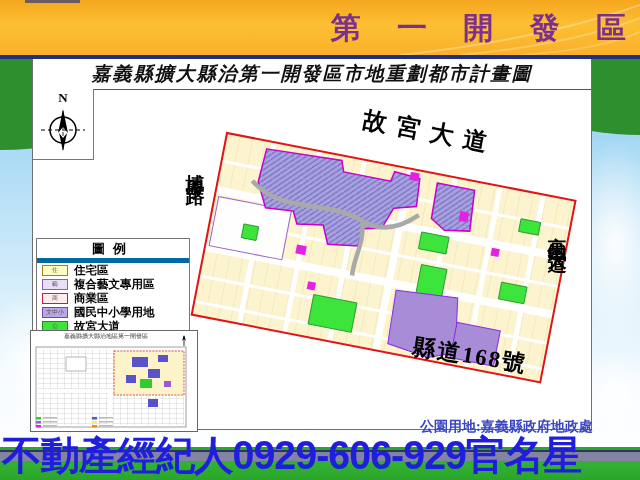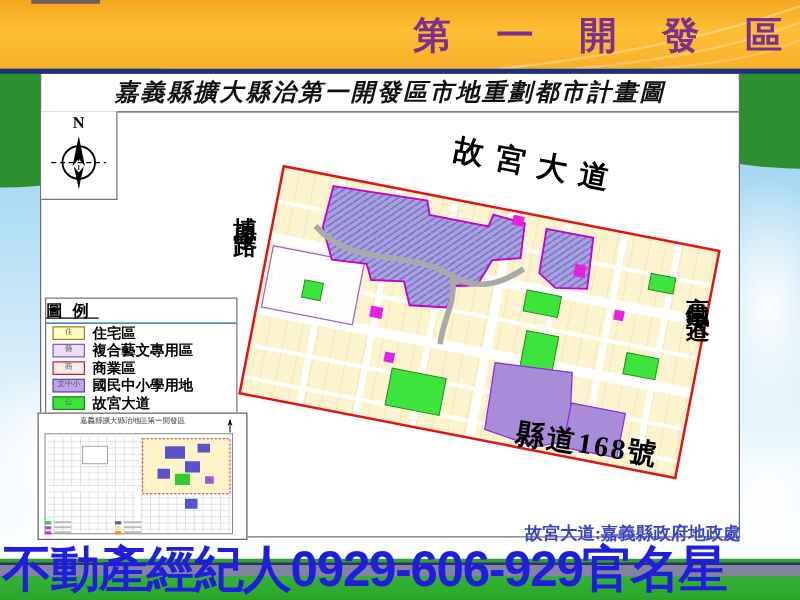--- a/index.html
+++ b/index.html
@@ -45,23 +45,23 @@
 
   .street{position:absolute;color:#000;font-weight:bold;
           font-family:"Liberation Serif","DejaVu Serif",serif;z-index:6;}
   .street-top{left:362px;top:116px;font-size:24px;letter-spacing:10px;transform:rotate(11deg);}
   .street-left{left:182px;top:158px;font-size:19px;writing-mode:vertical-rl;letter-spacing:7px;}
   .street-right{left:544px;top:222px;font-size:19px;writing-mode:vertical-rl;letter-spacing:6px;}
   .street-bottom{left:412px;top:340px;font-size:23px;letter-spacing:2px;transform:rotate(9deg);}
 
   
   .legend{left:36px;top:238px;width:152px;height:110px;background:#fff;border:1px solid #777;z-index:5;}
-  .legend-title{height:18px;font-size:13px;font-weight:bold;letter-spacing:8px;
-                border-bottom:1px solid #0369a1;color:#000;
-                font-family:"Liberation Serif",serif;padding-top:1px;text-decoration:underline;}
+  .legend-title{height:18px;text-align:center;font-size:13px;font-weight:bold;letter-spacing:8px;
+                border-bottom:5px solid #0369a1;color:#000;
+                font-family:"Liberation Serif",serif;padding-top:1px;}
   .legend-row{display:flex;align-items:center;height:13px;padding:0 0 0 5px;margin-top:1px;}
   .swatch{width:24px;height:9px;border:1.5px solid #999;font-size:6px;line-height:9px;
           text-align:center;color:#555;overflow:hidden;flex:none;}
   .legend-label{font-size:11.5px;font-weight:bold;color:#000;margin-left:6px;white-space:nowrap;
                 font-family:"Liberation Serif",serif;text-align:center;}
 
   
   .inset{left:30px;top:330px;width:166px;height:100px;background:#fff;border:1px solid #666;z-index:6;}
   .inset-title{position:absolute;left:0;top:1px;width:150px;text-align:center;font-size:6px;
                color:#333;font-family:"Liberation Serif",serif;}
@@ -255,17 +255,17 @@
         <rect x="60" y="86" width="5" height="2.5" fill="#5a52c8"></rect>
           <rect x="67" y="86" width="14" height="1.5" fill="#bbb"></rect>
         <rect x="60" y="90" width="5" height="2.5" fill="#f0e68c"></rect>
           <rect x="67" y="90" width="14" height="1.5" fill="#bbb"></rect>
         <rect x="60" y="94" width="5" height="2.5" fill="#ff8c00"></rect>
           <rect x="67" y="94" width="14" height="1.5" fill="#bbb"></rect>
       </g>
     </svg>
   </div>
 
-  <div class="abs source">故宮大道:嘉義縣政府地政處</div>
+  <div class="abs source">公園用地:嘉義縣政府地政處</div>
   <div class="abs license">國家考試合格 不動產經紀人(高市字 第0099號)官名星</div>
   <div class="abs agent">不動產經紀人0929-606-929官名星</div>
 
 </div>
 
 </body></html>

